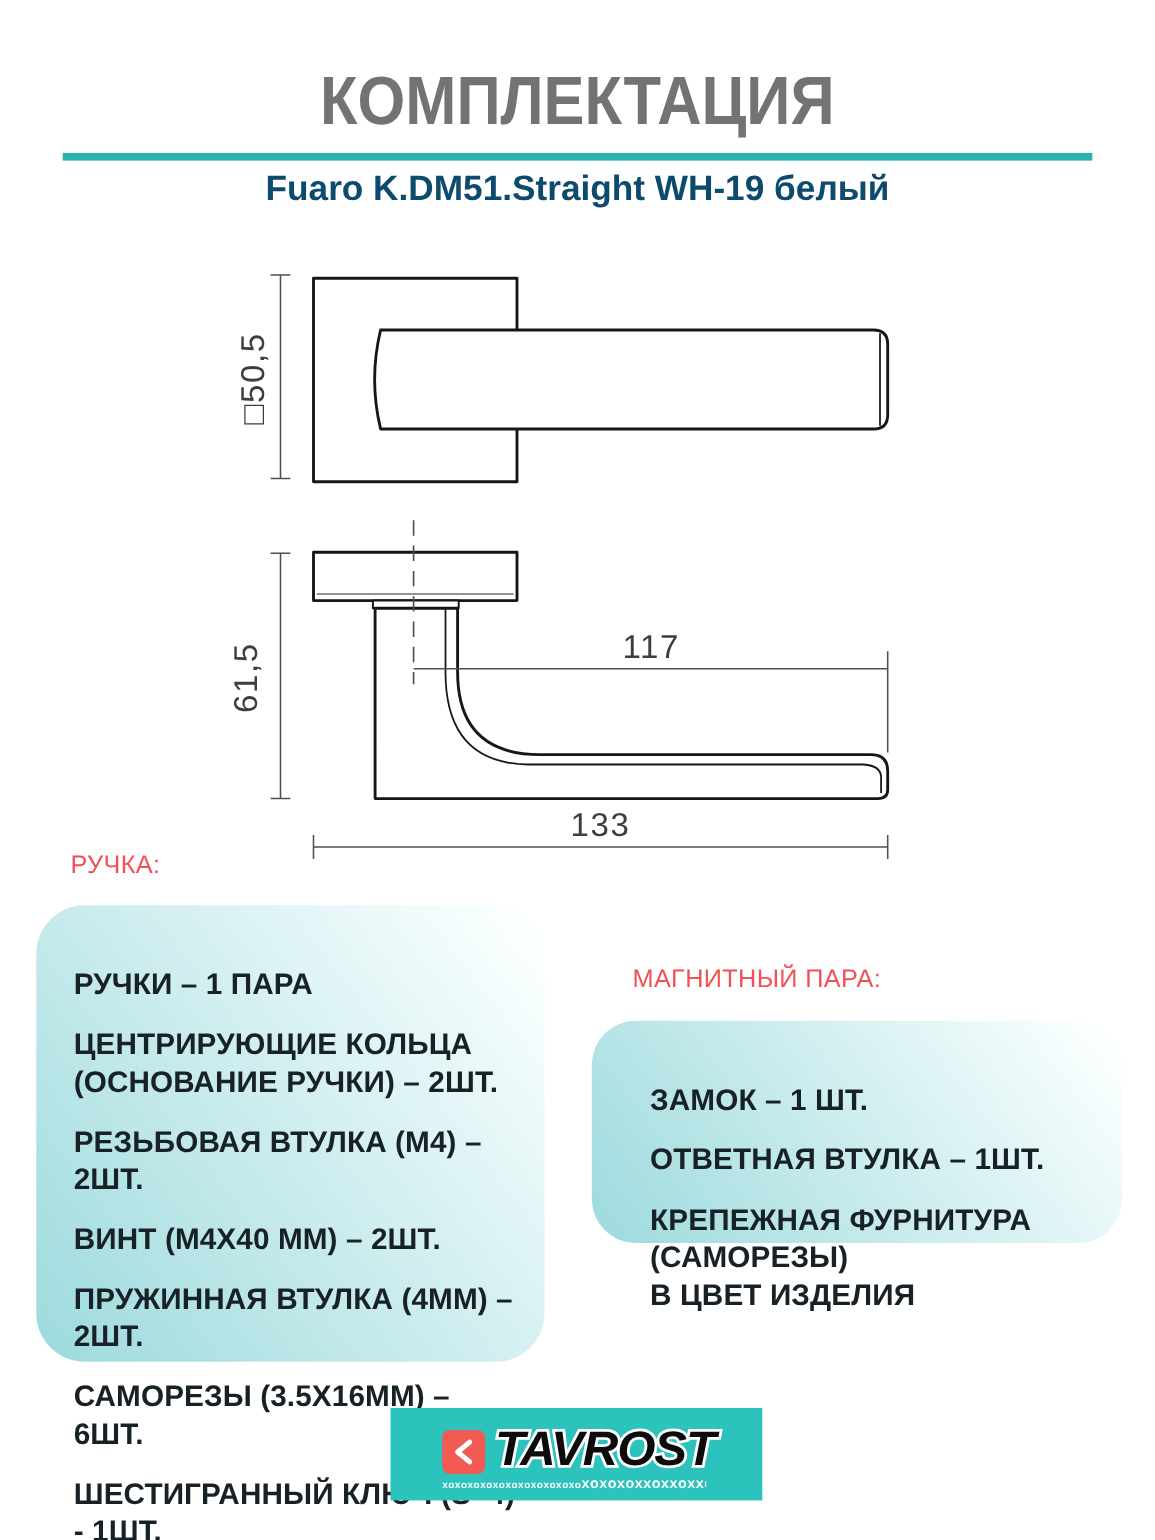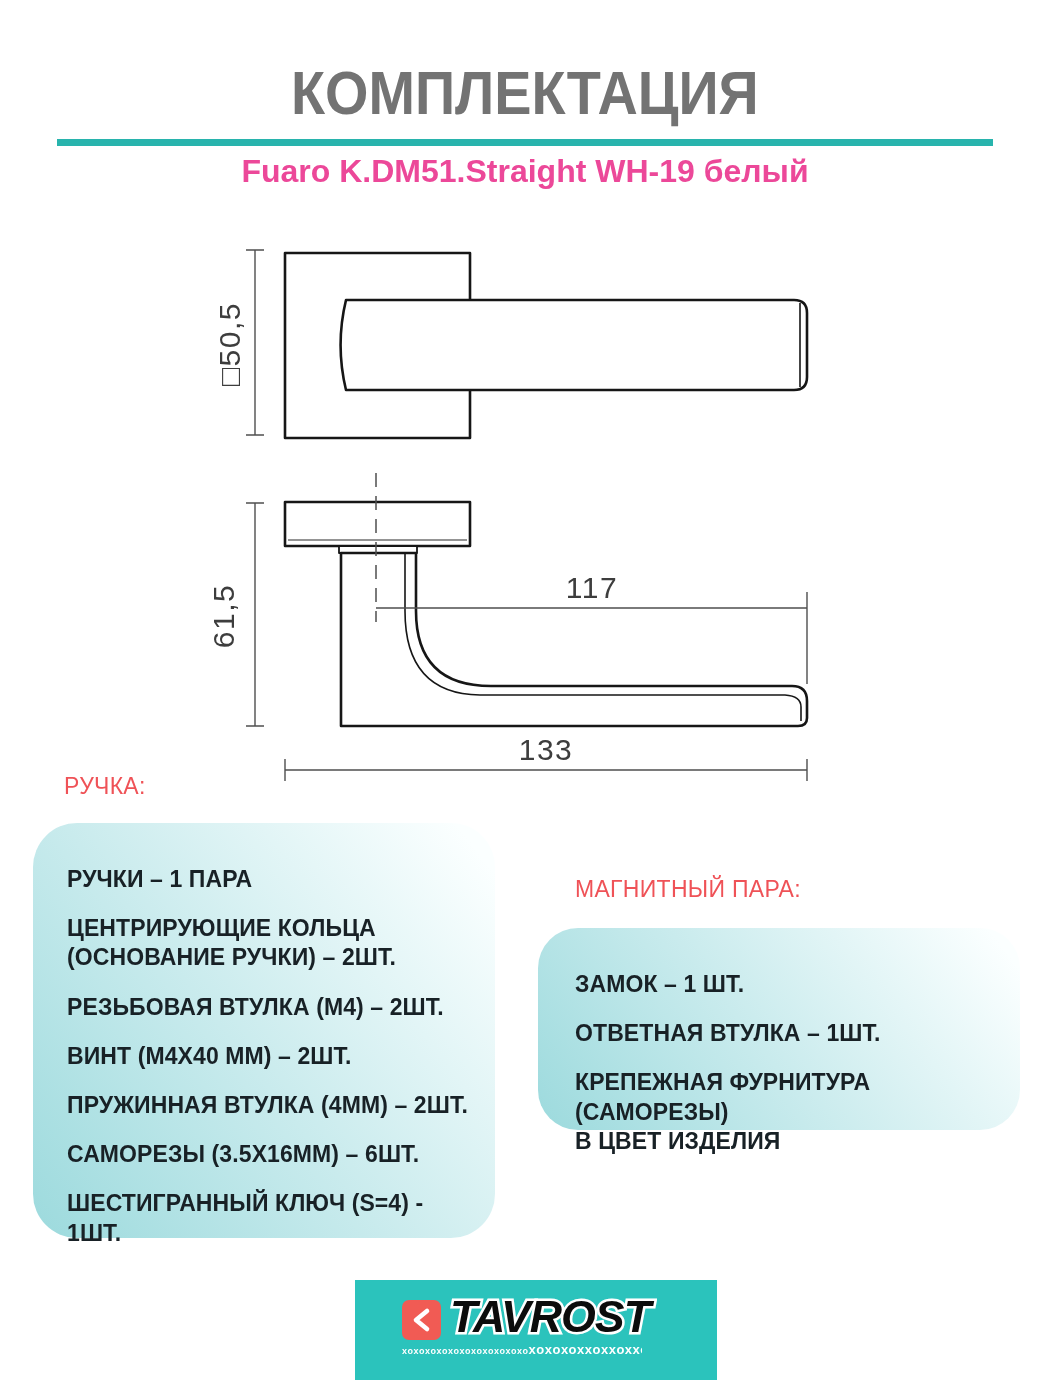--- a/index.html
+++ b/index.html
@@ -5,38 +5,38 @@
   html,body{margin:0;padding:0;background:#e8e8e8;}
   .page{
     position:relative;width:1050px;height:1400px;background:#ffffff;
     font-family:"Liberation Sans","DejaVu Sans",sans-serif;overflow:hidden;margin:0 auto;
   }
   .title{position:absolute;top:62px;left:0;width:100%;text-align:center;
     font-size:62px;font-weight:900;color:#737373;line-height:1;}
   .title-inner{display:inline-block;transform:scaleX(0.9);transform-origin:center;letter-spacing:0px;}
   .divider{position:absolute;top:139px;left:57px;width:936px;height:7px;background:#28b4ad;}
   .subtitle{position:absolute;top:153px;left:0;width:100%;text-align:center;
-    font-size:32px;font-weight:800;color:#ec4899;}
+    font-size:32px;font-weight:800;color:#0c4a6e;}
   .drawings{position:absolute;top:0;left:0;}
   .outline{fill:#ffffff;stroke:#161616;stroke-width:2.6;stroke-linejoin:round;}
   .thin{fill:none;stroke:#161616;stroke-width:1.6;}
   .hair{fill:none;stroke:#2a2a2a;stroke-width:1.1;}
   .dim{fill:none;stroke:#4f4f4f;stroke-width:1.4;}
   .cline{fill:none;stroke:#4f4f4f;stroke-width:1.5;stroke-dasharray:14 9;}
   .dimtext{font-family:"Liberation Sans","DejaVu Sans",sans-serif;font-size:30px;
     font-weight:400;fill:#3d3d3d;letter-spacing:1.5px;}
   .sec-heading{position:absolute;font-size:23px;font-weight:400;color:#ef5257;letter-spacing:0.3px;}
   .teal-box{position:absolute;border-radius:44px;
     background:linear-gradient(52deg,#9cdadd 0%,#c9ebed 45%,#fbffff 95%);
     box-sizing:border-box;}
   .box-handle{left:33px;top:823px;width:462px;height:415px;padding:42px 26px 0 34px;}
-  .box-lock{left:538px;top:928px;width:482px;height:202px;padding:42px 22px 0 37px;border-radius:40px;}
-  .pack-item{font-size:23px;font-weight:700;color:#182126;line-height:1.27;
-    margin-bottom:20px;white-space:pre-line;letter-spacing:0.1px;}
-  .logo{position:absolute;left:355px;top:1280px;width:338px;height:100px;background:#2bc3bc;padding-left:24px;}
+  .box-lock{left:538px;top:928px;width:482px;height:202px;padding:42px 22px 0 53px;border-radius:40px;}
+  .pack-item{font-size:27px;font-weight:700;color:#182126;line-height:1.27;
+    margin-bottom:20px;white-space:pre-line;letter-spacing:0.1px;margin-top:13px;}
+  .logo{position:absolute;left:355px;top:1280px;width:338px;height:84px;background:#2bc3bc;}
   .logo-chevron-box{position:absolute;left:47px;top:20px;width:39px;height:40px;border-radius:7px;
     background:#f15b54;display:flex;align-items:center;justify-content:center;}
   .logo-brand-svg{position:absolute;left:88px;top:12px;}
   .logo-ornament{position:absolute;left:47px;top:62px;width:240px;height:16px;color:#ffffff;
     font-weight:700;white-space:nowrap;overflow:hidden;line-height:14px;}
   .orn-a{font-size:9px;letter-spacing:0.5px;}
   .orn-b{font-size:13px;letter-spacing:0.5px;}
 </style>
 </head>
 <body>

